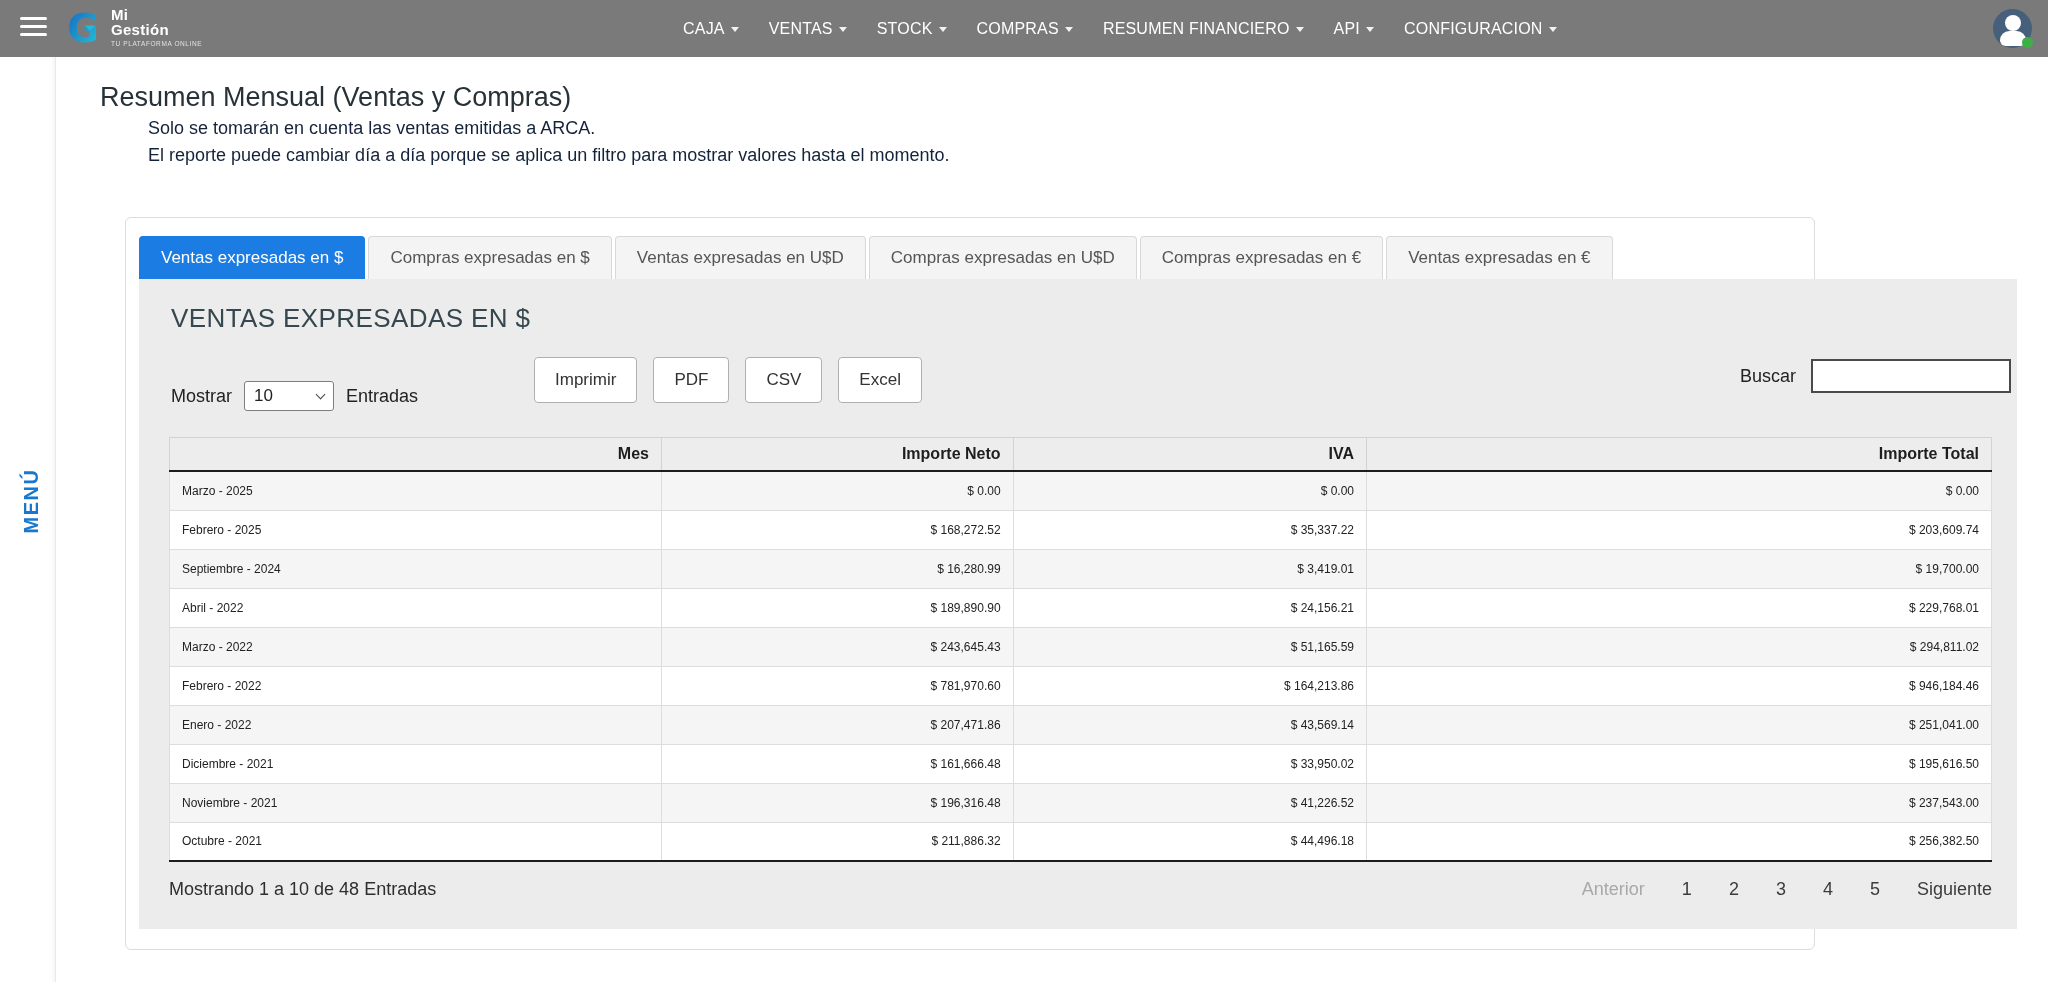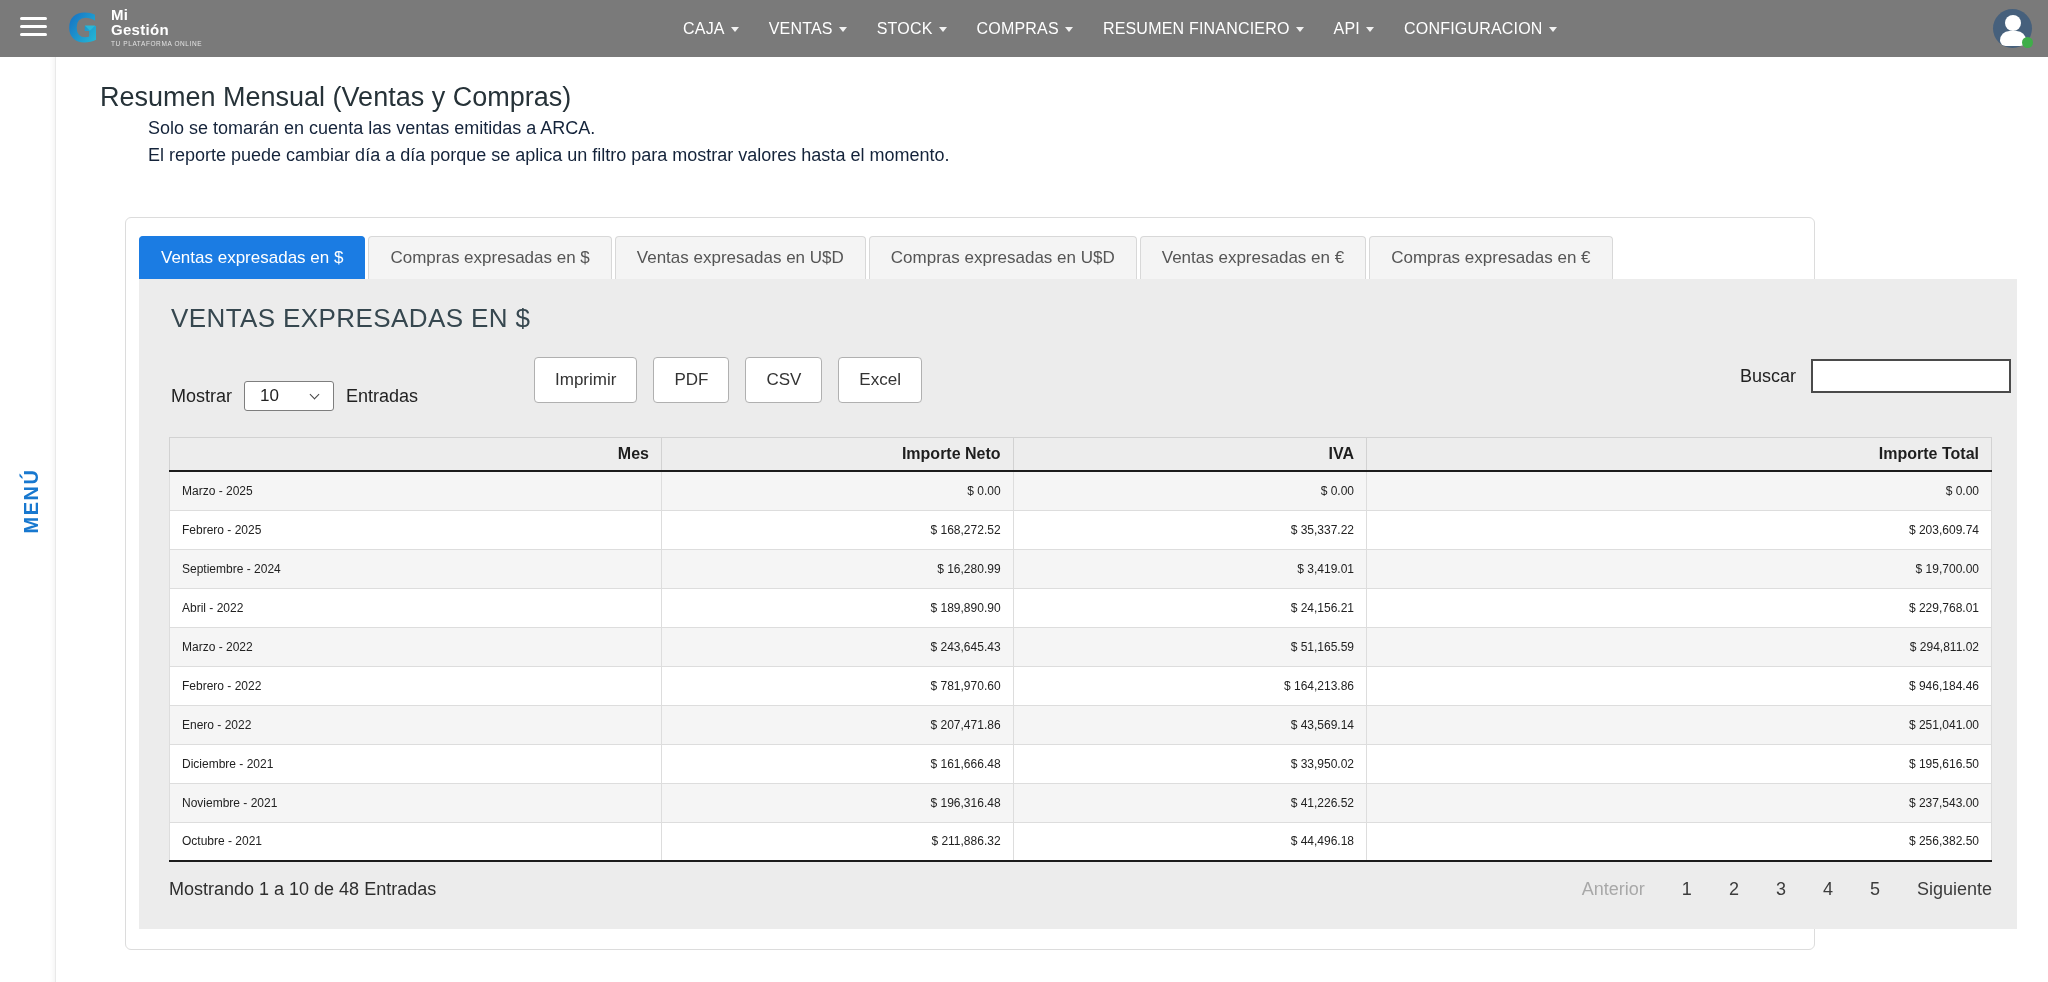--- a/index.html
+++ b/index.html
@@ -41,21 +41,21 @@
   .tabs { position:absolute; left:13px; top:18px; display:flex; gap:3px; }
   .tab { height:43px; line-height:41px; padding:0 21px; font-size:17px; color:#555; background:#f4f4f4; border:1px solid #d8d8d8; border-bottom:none; border-radius:4px 4px 0 0; cursor:pointer; white-space:nowrap; }
   .tab.active { background:#1b7ce3; border-color:#1b7ce3; color:#fff; }
 
   
   .panel { position:absolute; left:13px; top:61px; width:1878px; height:650px; background:#ececec; }
   .panel-heading { position:absolute; left:32px; top:24px; font-size:26px; font-weight:500; color:#36474f; letter-spacing:0.4px; }
 
   .controls { position:absolute; left:0; top:78px; width:100%; height:48px; }
   .length-group { position:absolute; left:32px; top:24px; display:flex; align-items:center; gap:12px; font-size:18px; color:#222; }
-  .select-box { width:90px; height:30px; background:#fff; border:1px solid #7e7e7e; border-radius:3px; display:flex; align-items:center; justify-content:space-between; padding:0 15px; font-size:17px; cursor:pointer; }
+  .select-box { width:90px; height:30px; background:#fff; border:1px solid #7e7e7e; border-radius:3px; display:flex; align-items:center; justify-content:space-between; padding:0 9px; font-size:17px; cursor:pointer; }
   .chev { width:7px; height:7px; border-right:1.6px solid #444; border-bottom:1.6px solid #444; transform:rotate(45deg); margin-top:-3px; }
   .export-buttons { position:absolute; left:395px; top:0; display:flex; gap:16px; }
   .btn { height:46px; padding:0 20px; background:#fff; border:1px solid #b0b0b0; border-radius:4px; font-size:17px; color:#333; font-family:"Liberation Sans", sans-serif; cursor:pointer; }
   .search-group { position:absolute; right:6px; top:2px; display:flex; align-items:center; gap:15px; font-size:18px; color:#222; }
   .search-input { width:200px; height:34px; border:2px solid #4a4a4a; background:#fff; font-size:17px; padding:0 8px; font-family:"Liberation Sans", sans-serif; }
 
   
   .table-wrap { position:absolute; left:30px; top:158px; width:1823px; }
   table { width:100%; border-collapse:collapse; table-layout:fixed; }
   th { text-align:right; font-size:16px; font-weight:700; color:#1e1e1e; padding:7px 12px; background:#ededed; border:1px solid #d2d2d2; border-bottom:2px solid #1c1c1c; height:33px; }
@@ -143,22 +143,22 @@
 <div class="subtitle l1">Solo se tomarán en cuenta las ventas emitidas a ARCA.</div>
 <div class="subtitle l2">El reporte puede cambiar día a día porque se aplica un filtro para mostrar valores hasta el momento.</div>
 
 <div class="card">
 
   <div class="tabs">
     <div class="tab active">Ventas expresadas en $</div>
     <div class="tab">Compras expresadas en $</div>
     <div class="tab">Ventas expresadas en U$D</div>
     <div class="tab">Compras expresadas en U$D</div>
+    <div class="tab">Compras expresadas en €</div>
     <div class="tab">Ventas expresadas en €</div>
-    <div class="tab">Compras expresadas en €</div>
   </div>
 
   <div class="panel">
     <div class="panel-heading">VENTAS EXPRESADAS EN $</div>
 
     <div class="controls">
       <div class="length-group">
         <span>Mostrar</span>
         <div class="select-box">
           <span>10</span>

